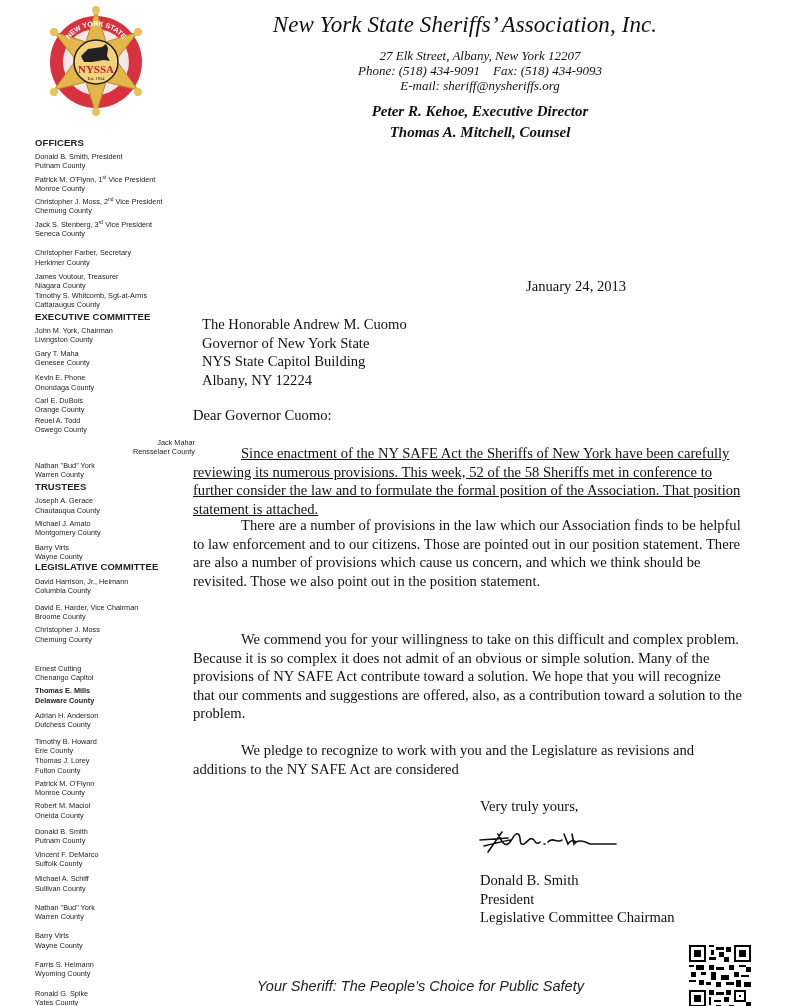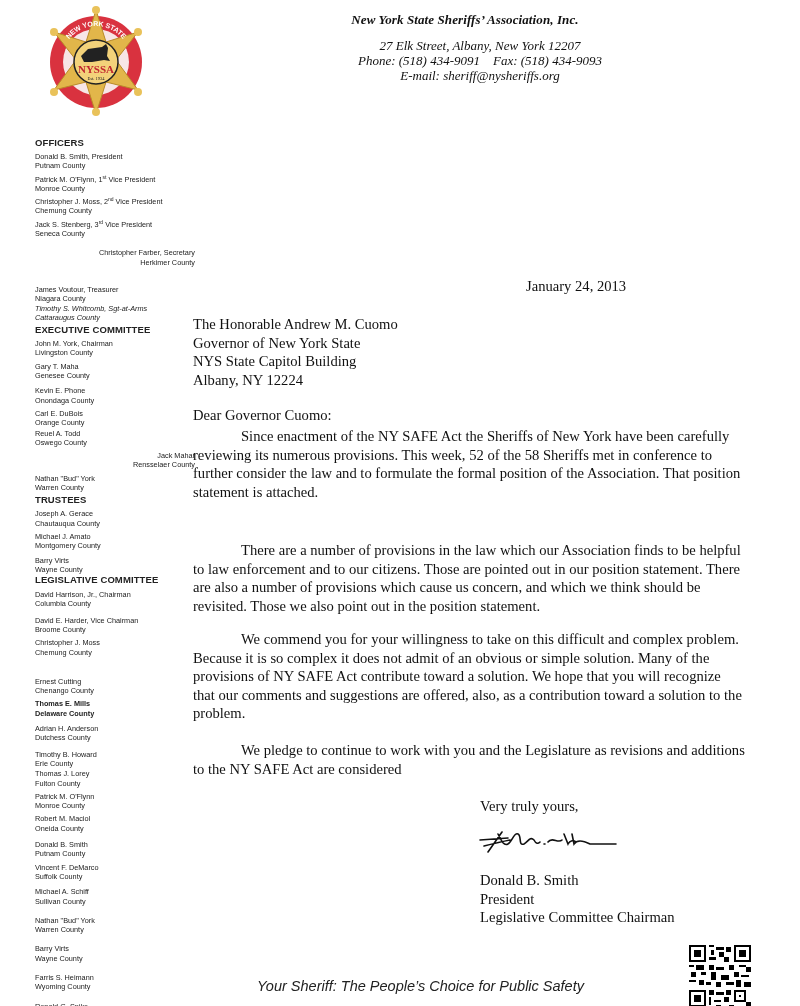--- a/index.html
+++ b/index.html
@@ -5,40 +5,40 @@
   html, body { margin:0; padding:0; background:#ffffff; }
   body { width:800px; height:1006px; position:relative; overflow:hidden; color:#111; }
   .serif { font-family: "Liberation Serif", "DejaVu Serif", serif; }
   .sans { font-family: "Liberation Sans", "DejaVu Sans", sans-serif; }
 
   
   #logo { position:absolute; left:44px; top:4px; width:104px; height:112px; }
 
   
   #letterhead { position:absolute; left:200px; top:12px; width:500px; text-align:center; }
-  #org-name { font-size:13px; font-weight:bold; font-style:italic; margin:0 0 10px 30px; letter-spacing:0.1px; }
+  #org-name { font-size:23px; font-weight:normal; font-style:italic; margin:0 0 10px 30px; letter-spacing:0.1px; }
   .addr-line { font-size:13px; font-weight:normal; font-style:italic; line-height:15px; margin-left:60px; }
   .staff-line { font-size:15px; font-weight:bold; font-style:italic; line-height:21px; margin-left:60px; }
   #staff { margin-top:8px; }
 
   
   #sidebar { position:absolute; left:35px; top:137px; width:160px; color:#222; }
   .sec-title { font-size:9.5px; font-weight:bold; letter-spacing:0.1px; margin:0; line-height:12px; }
   .member { font-size:7.3px; line-height:9.3px; }
   .member .name, .member .county { display:block; white-space:nowrap; }
   sup { font-size:5px; line-height:0; }
 
   
   #letter { position:absolute; left:193px; top:0; width:560px; font-size:14.6px; line-height:18.6px; }
   #date { position:absolute; left:333px; top:277px; white-space:nowrap; }
-  #recipient { position:absolute; left:0; top:315px; }
+  #recipient { position:absolute; left:9px; top:315px; }
   #salutation { position:absolute; left:0; top:406px; }
   .para { position:absolute; left:0; width:552px; text-indent:48px; text-align:left; }
-  #p1 { top:427px; }
-  #p2 { top:541px; }
+  #p1 { top:444px;text-decoration:underline; }
+  #p2 { top:516px; }
   #p3 { top:630px; }
   #p4 { top:741px; }
   #closing { position:absolute; left:287px; top:797px; }
   #signature { position:absolute; left:285px; top:826px; width:140px; height:30px; }
   #signer { position:absolute; left:287px; top:871px; }
 
   
   #tagline { position:absolute; left:257px; top:978px; font-size:14.5px; font-style:italic; color:#222; white-space:nowrap; }
   #qr { position:absolute; left:689px; top:945px; width:62px; height:62px; }
 </style>
@@ -67,20 +67,24 @@
   <text font-family="Liberation Sans, sans-serif" font-weight="bold" font-size="7" fill="#ffffff">
     <textPath href="#arcTop" startOffset="50%" text-anchor="middle">NEW YORK STATE</textPath>
   </text>
 </svg>
 
 <div id="letterhead" class="serif">
   <div id="org-name">New York State Sheriffs’ Association, Inc.</div>
   <div class="addr-line">27 Elk Street, Albany, New York 12207</div>
   <div class="addr-line" style="white-space:pre;">Phone: (518) 434-9091    Fax: (518) 434-9093</div>
   <div class="addr-line">E-mail: sheriff@nysheriffs.org</div>
+  <div id="staff">
+    <div class="staff-line">Peter R. Kehoe, Executive Director</div>
+    <div class="staff-line">Thomas A. Mitchell, Counsel</div>
+  </div>
 </div>
 
 <div id="sidebar" class="sans">
   <div>
     <div class="sec-title">OFFICERS</div>
     <div id="officers-list" style="margin-top:3px;">
         <div class="member" style="margin-bottom: 4px;">
           <span class="name">Donald B. Smith, President</span>
           <span class="county">Putnam County</span>
         </div>
@@ -89,29 +93,29 @@
           <span class="county">Monroe County</span>
         </div>
         <div class="member" style="margin-bottom: 4px;">
           <span class="name"><span>Christopher J.  Moss, 2</span><sup>nd</sup><span> Vice President</span></span>
           <span class="county">Chemung County</span>
         </div>
         <div class="member" style="margin-bottom: 10px;">
           <span class="name"><span>Jack S. Stenberg, 3</span><sup>rd</sup><span> Vice President</span></span>
           <span class="county">Seneca County</span>
         </div>
-        <div class="member" style="margin-bottom: 18px; text-align: right;">
+        <div class="member" style="margin-bottom: 5px;">
           <span class="name">Christopher Farber, Secretary</span>
           <span class="county">Herkimer County</span>
         </div>
         <div class="member" style="margin-bottom: 0px;">
           <span class="name">James Voutour, Treasurer</span>
           <span class="county">Niagara County</span>
         </div>
-        <div class="member" style="margin-bottom: 2px; font-style: italic;">
+        <div class="member" style="margin-bottom: 2px;">
           <span class="name">Timothy S. Whitcomb, Sgt-at-Arms</span>
           <span class="county">Cattaraugus County</span>
         </div>
       </div>
   </div>
   <div style="margin-top:1px;">
     <div class="sec-title">EXECUTIVE COMMITTEE</div>
     <div id="exec-list" style="margin-top:3px;">
         <div class="member" style="margin-bottom: 4px;">
           <span class="name">John M. York, Chairman</span>
@@ -157,34 +161,34 @@
         <div class="member" style="margin-bottom: 0px;">
           <span class="name">Barry Virts</span>
           <span class="county">Wayne County</span>
         </div>
       </div>
   </div>
   <div>
     <div class="sec-title">LEGISLATIVE COMMITTEE</div>
     <div id="leg-list" style="margin-top:4px;">
         <div class="member" style="margin-bottom: 7px;">
-          <span class="name">David Harrison, Jr., Chairman</span>
+          <span class="name">David Harrison, Jr., Heimann</span>
           <span class="county">Columbia County</span>
         </div>
         <div class="member" style="margin-bottom: 4px;">
           <span class="name">David E. Harder, Vice Chairman</span>
           <span class="county">Broome County</span>
         </div>
         <div class="member" style="margin-bottom: 20px;">
           <span class="name">Christopher J. Moss</span>
           <span class="county">Chemung County</span>
         </div>
         <div class="member" style="margin-bottom: 4px;">
           <span class="name">Ernest Cutting</span>
-          <span class="county">Chenango County</span>
+          <span class="county">Chenango Capitol</span>
         </div>
         <div class="member" style="margin-bottom: 6px; font-weight: bold;">
           <span class="name">Thomas  E. Mills</span>
           <span class="county">Delaware County</span>
         </div>
         <div class="member" style="margin-bottom: 7px;">
           <span class="name">Adrian H.  Anderson</span>
           <span class="county">Dutchess County</span>
         </div>
         <div class="member" style="margin-bottom: 1px;">
@@ -240,21 +244,21 @@
   <div id="recipient">
     <div>The Honorable Andrew M. Cuomo</div>
     <div>Governor of New York State</div>
     <div>NYS State Capitol Building</div>
     <div>Albany, NY 12224</div>
   </div>
   <div id="salutation">Dear Governor Cuomo:</div>
   <div id="p1" class="para">Since enactment of the NY SAFE Act the Sheriffs of New York have been carefully reviewing its numerous provisions. This week, 52 of the 58 Sheriffs met in conference to further consider the law and to formulate the formal position of the Association. That position statement is attached.</div>
   <div id="p2" class="para">There are a number of provisions in the law which our Association finds to be helpful to law enforcement and to our citizens. Those are pointed out in our position statement. There are also a number of provisions which cause us concern, and which we think should be revisited. Those we also point out in the position statement.</div>
   <div id="p3" class="para">We commend you for your willingness to take on this difficult and complex problem. Because it is so complex it does not admit of an obvious or simple solution. Many of the provisions of NY SAFE Act contribute toward a solution. We hope that you will recognize that our comments and suggestions are offered, also, as a contribution toward a solution to the problem.</div>
-  <div id="p4" class="para">We pledge to continue to work with you and the Legislature as revisions and additions to the NY SAFE Act are considered</div>
+  <div id="p4" class="para">We pledge to recognize to work with you and the Legislature as revisions and additions to the NY SAFE Act are considered</div>
   <div id="closing">Very truly yours,</div>
   <svg id="signature" viewBox="0 0 140 30">
     <path d="M2 14 L30 12 M6 20 C 14 18, 22 16, 32 14 M10 26 L24 6 M20 8 C 24 16, 26 20, 30 18 C 34 16, 36 6, 40 8 C 44 10, 40 20, 46 18 C 50 16, 52 10, 56 14 C 58 18, 60 18, 62 16 M66 18 L67 18 M70 16 C 74 10, 80 18, 84 14 M86 8 L90 18 C 92 14, 96 14, 98 16 M94 8 L96 18 C 100 12, 108 16, 112 18 L138 18" fill="none" stroke="#111" stroke-width="1.6" stroke-linecap="round"></path>
   </svg>
   <div id="signer">
     <div>Donald B. Smith</div>
     <div>President</div>
     <div>Legislative Committee Chairman</div>
   </div>
 </div>

